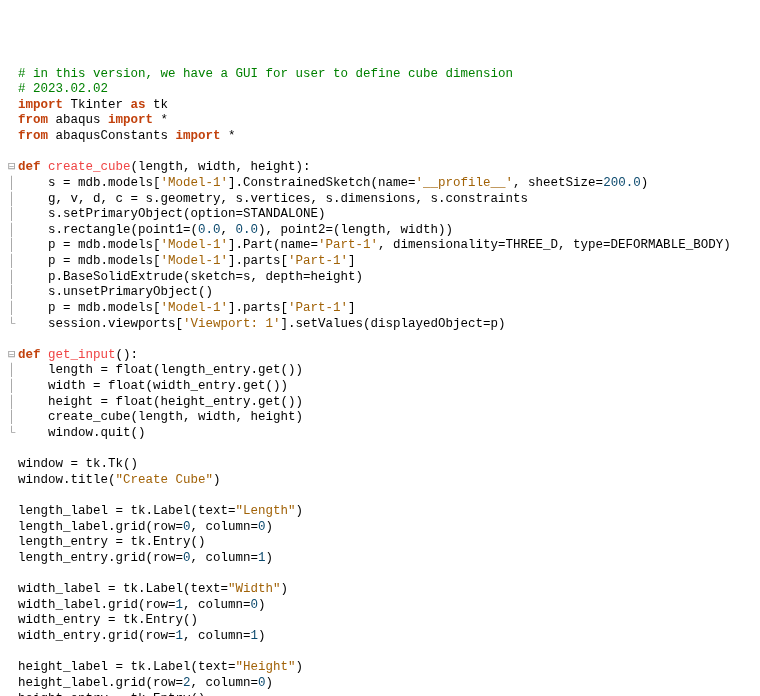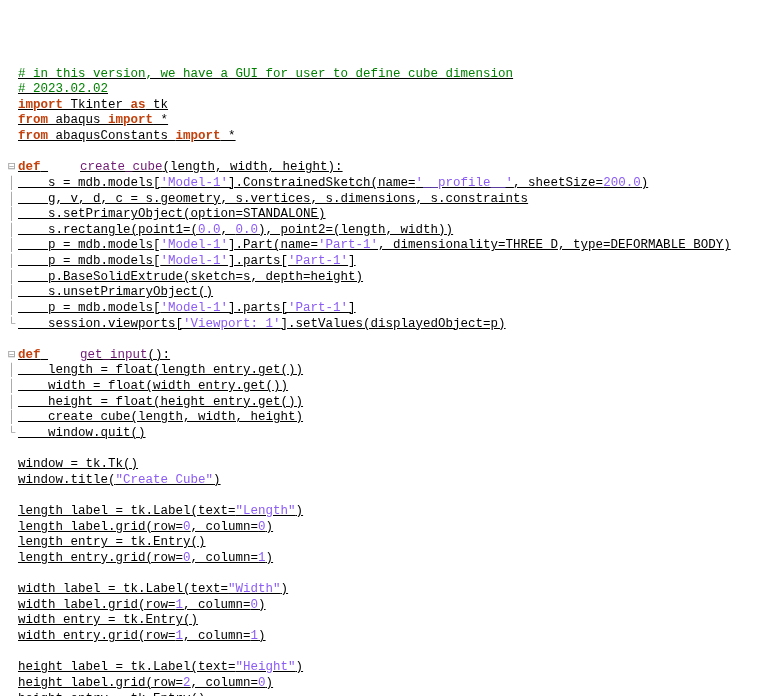--- a/index.html
+++ b/index.html
@@ -5,28 +5,28 @@
     * { margin: 0; padding: 0; box-sizing: border-box; }
     body {
       font-family: "Courier New", Courier, monospace;
       font-size: 12.5px;
       line-height: 1.25;
       background: #ffffff;
       padding: 4px 8px;
       white-space: pre;
       color: #000000;
     }
-    .line { display: block; white-space: pre; text-decoration: underline; }
+    .line { display: block; white-space: pre; }
     .fold-col { display: inline-block; width: 10px; color: #a0a0a0; vertical-align: top; }
     .code { display: inline; }
     .c-comment { color: #008000; }
     .c-keyword { color: #c2410c; font-weight: bold; }
-    .c-def { color: #701a75; margin-left: 32px; }
-    .c-str { color: #8b5cf6; }
-    .c-num { color: #8b5cf6; }
+    .c-def { color: #ef4444; }
+    .c-str { color: #a16207; }
+    .c-num { color: #0c4a6e; }
     .c-op { color: #000000; }
     .c-id { color: #000000; }
   </style>
 </head>
 <body>
 
 
 
 <div id="code-container"><span class="line"><span class="fold-col"> </span><span class="code"><span class="c-comment"># in this version, we have a GUI for user to define cube dimension</span></span></span><span class="line"><span class="fold-col"> </span><span class="code"><span class="c-comment"># 2023.02.02</span></span></span><span class="line"><span class="fold-col"> </span><span class="code"><span class="c-keyword">import</span><span class="c-id"> Tkinter </span><span class="c-keyword">as</span><span class="c-id"> tk</span></span></span><span class="line"><span class="fold-col"> </span><span class="code"><span class="c-keyword">from</span><span class="c-id"> abaqus </span><span class="c-keyword">import</span><span class="c-op"> *</span></span></span><span class="line"><span class="fold-col"> </span><span class="code"><span class="c-keyword">from</span><span class="c-id"> abaqusConstants </span><span class="c-keyword">import</span><span class="c-op"> *</span></span></span><span class="line"><span class="fold-col"> </span><span class="code"><span class="c-id"></span></span></span><span class="line"><span class="fold-col">⊟</span><span class="code"><span class="c-keyword">def</span><span class="c-id"> </span><span class="c-def">create_cube</span><span class="c-id">(length, width, height):</span></span></span><span class="line"><span class="fold-col">│</span><span class="code"><span class="c-id">    s = mdb.models[</span><span class="c-str">'Model-1'</span><span class="c-id">].ConstrainedSketch(name=</span><span class="c-str">'__profile__'</span><span class="c-id">, sheetSize=</span><span class="c-num">200.0</span><span class="c-id">)</span></span></span><span class="line"><span class="fold-col">│</span><span class="code"><span class="c-id">    g, v, d, c = s.geometry, s.vertices, s.dimensions, s.constraints</span></span></span><span class="line"><span class="fold-col">│</span><span class="code"><span class="c-id">    s.setPrimaryObject(option=STANDALONE)</span></span></span><span class="line"><span class="fold-col">│</span><span class="code"><span class="c-id">    s.rectangle(point1=(</span><span class="c-num">0.0</span><span class="c-id">, </span><span class="c-num">0.0</span><span class="c-id">), point2=(length, width))</span></span></span><span class="line"><span class="fold-col">│</span><span class="code"><span class="c-id">    p = mdb.models[</span><span class="c-str">'Model-1'</span><span class="c-id">].Part(name=</span><span class="c-str">'Part-1'</span><span class="c-id">, dimensionality=THREE_D, type=DEFORMABLE_BODY)</span></span></span><span class="line"><span class="fold-col">│</span><span class="code"><span class="c-id">    p = mdb.models[</span><span class="c-str">'Model-1'</span><span class="c-id">].parts[</span><span class="c-str">'Part-1'</span><span class="c-id">]</span></span></span><span class="line"><span class="fold-col">│</span><span class="code"><span class="c-id">    p.BaseSolidExtrude(sketch=s, depth=height)</span></span></span><span class="line"><span class="fold-col">│</span><span class="code"><span class="c-id">    s.unsetPrimaryObject()</span></span></span><span class="line"><span class="fold-col">│</span><span class="code"><span class="c-id">    p = mdb.models[</span><span class="c-str">'Model-1'</span><span class="c-id">].parts[</span><span class="c-str">'Part-1'</span><span class="c-id">]</span></span></span><span class="line"><span class="fold-col">└</span><span class="code"><span class="c-id">    session.viewports[</span><span class="c-str">'Viewport: 1'</span><span class="c-id">].setValues(displayedObject=p)</span></span></span><span class="line"><span class="fold-col"> </span><span class="code"><span class="c-id"></span></span></span><span class="line"><span class="fold-col">⊟</span><span class="code"><span class="c-keyword">def</span><span class="c-id"> </span><span class="c-def">get_input</span><span class="c-id">():</span></span></span><span class="line"><span class="fold-col">│</span><span class="code"><span class="c-id">    length = float(length_entry.get())</span></span></span><span class="line"><span class="fold-col">│</span><span class="code"><span class="c-id">    width = float(width_entry.get())</span></span></span><span class="line"><span class="fold-col">│</span><span class="code"><span class="c-id">    height = float(height_entry.get())</span></span></span><span class="line"><span class="fold-col">│</span><span class="code"><span class="c-id">    create_cube(length, width, height)</span></span></span><span class="line"><span class="fold-col">└</span><span class="code"><span class="c-id">    window.quit()</span></span></span><span class="line"><span class="fold-col"> </span><span class="code"><span class="c-id"></span></span></span><span class="line"><span class="fold-col"> </span><span class="code"><span class="c-id">window = tk.Tk()</span></span></span><span class="line"><span class="fold-col"> </span><span class="code"><span class="c-id">window.title(</span><span class="c-str">"Create Cube"</span><span class="c-id">)</span></span></span><span class="line"><span class="fold-col"> </span><span class="code"><span class="c-id"></span></span></span><span class="line"><span class="fold-col"> </span><span class="code"><span class="c-id">length_label = tk.Label(text=</span><span class="c-str">"Length"</span><span class="c-id">)</span></span></span><span class="line"><span class="fold-col"> </span><span class="code"><span class="c-id">length_label.grid(row=</span><span class="c-num">0</span><span class="c-id">, column=</span><span class="c-num">0</span><span class="c-id">)</span></span></span><span class="line"><span class="fold-col"> </span><span class="code"><span class="c-id">length_entry = tk.Entry()</span></span></span><span class="line"><span class="fold-col"> </span><span class="code"><span class="c-id">length_entry.grid(row=</span><span class="c-num">0</span><span class="c-id">, column=</span><span class="c-num">1</span><span class="c-id">)</span></span></span><span class="line"><span class="fold-col"> </span><span class="code"><span class="c-id"></span></span></span><span class="line"><span class="fold-col"> </span><span class="code"><span class="c-id">width_label = tk.Label(text=</span><span class="c-str">"Width"</span><span class="c-id">)</span></span></span><span class="line"><span class="fold-col"> </span><span class="code"><span class="c-id">width_label.grid(row=</span><span class="c-num">1</span><span class="c-id">, column=</span><span class="c-num">0</span><span class="c-id">)</span></span></span><span class="line"><span class="fold-col"> </span><span class="code"><span class="c-id">width_entry = tk.Entry()</span></span></span><span class="line"><span class="fold-col"> </span><span class="code"><span class="c-id">width_entry.grid(row=</span><span class="c-num">1</span><span class="c-id">, column=</span><span class="c-num">1</span><span class="c-id">)</span></span></span><span class="line"><span class="fold-col"> </span><span class="code"><span class="c-id"></span></span></span><span class="line"><span class="fold-col"> </span><span class="code"><span class="c-id">height_label = tk.Label(text=</span><span class="c-str">"Height"</span><span class="c-id">)</span></span></span><span class="line"><span class="fold-col"> </span><span class="code"><span class="c-id">height_label.grid(row=</span><span class="c-num">2</span><span class="c-id">, column=</span><span class="c-num">0</span><span class="c-id">)</span></span></span><span class="line"><span class="fold-col"> </span><span class="code"><span class="c-id">height_entry = tk.Entry()</span></span></span></div>
 

